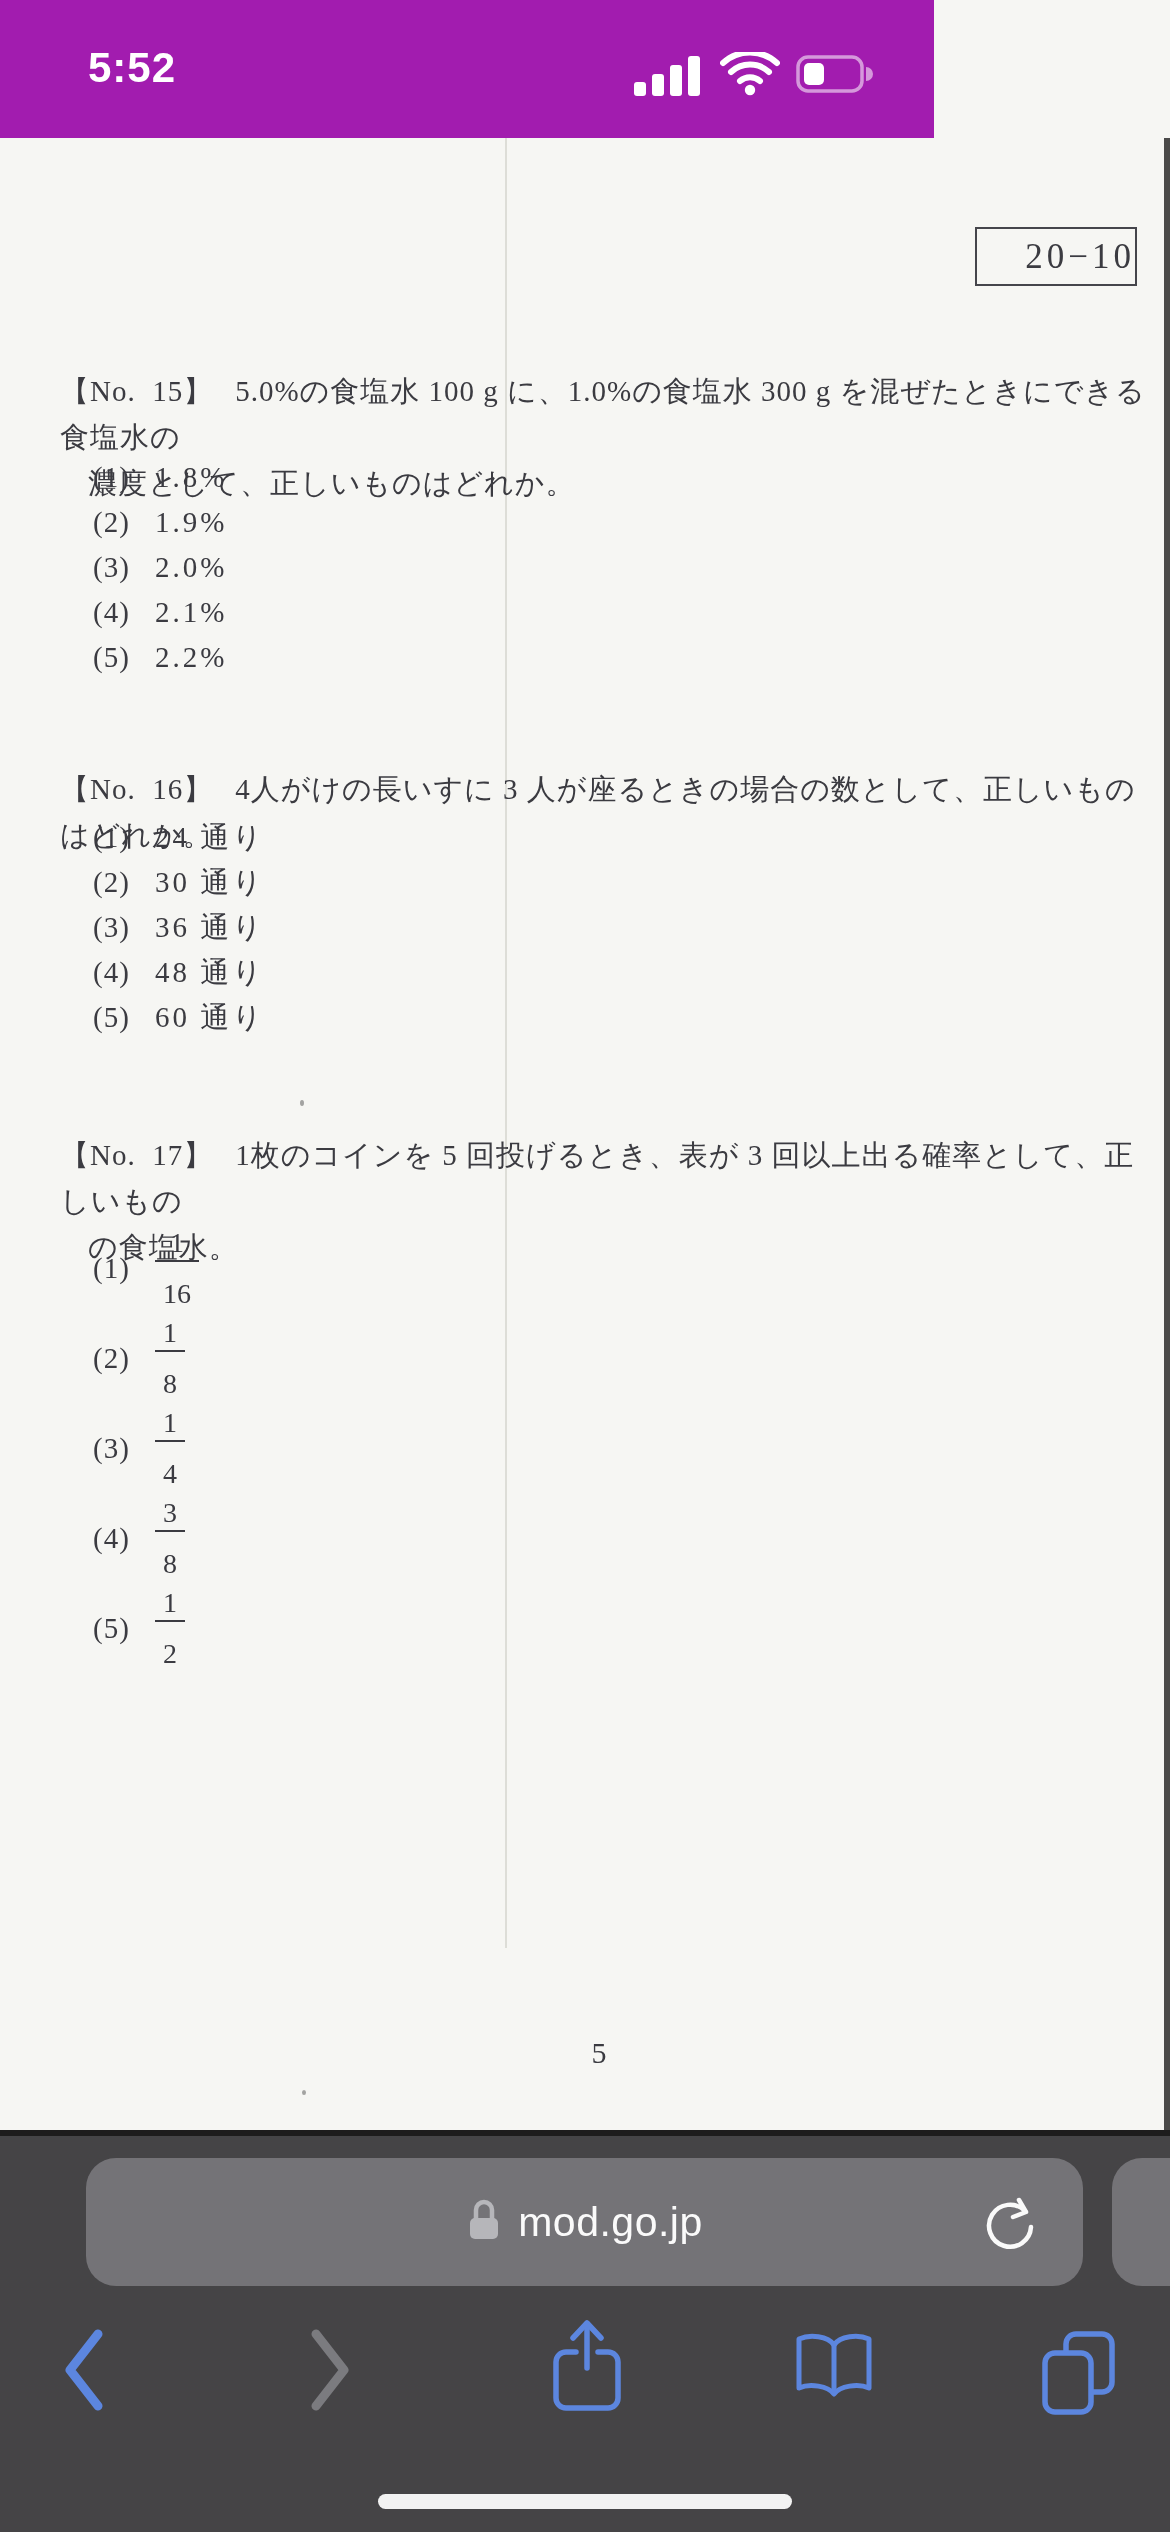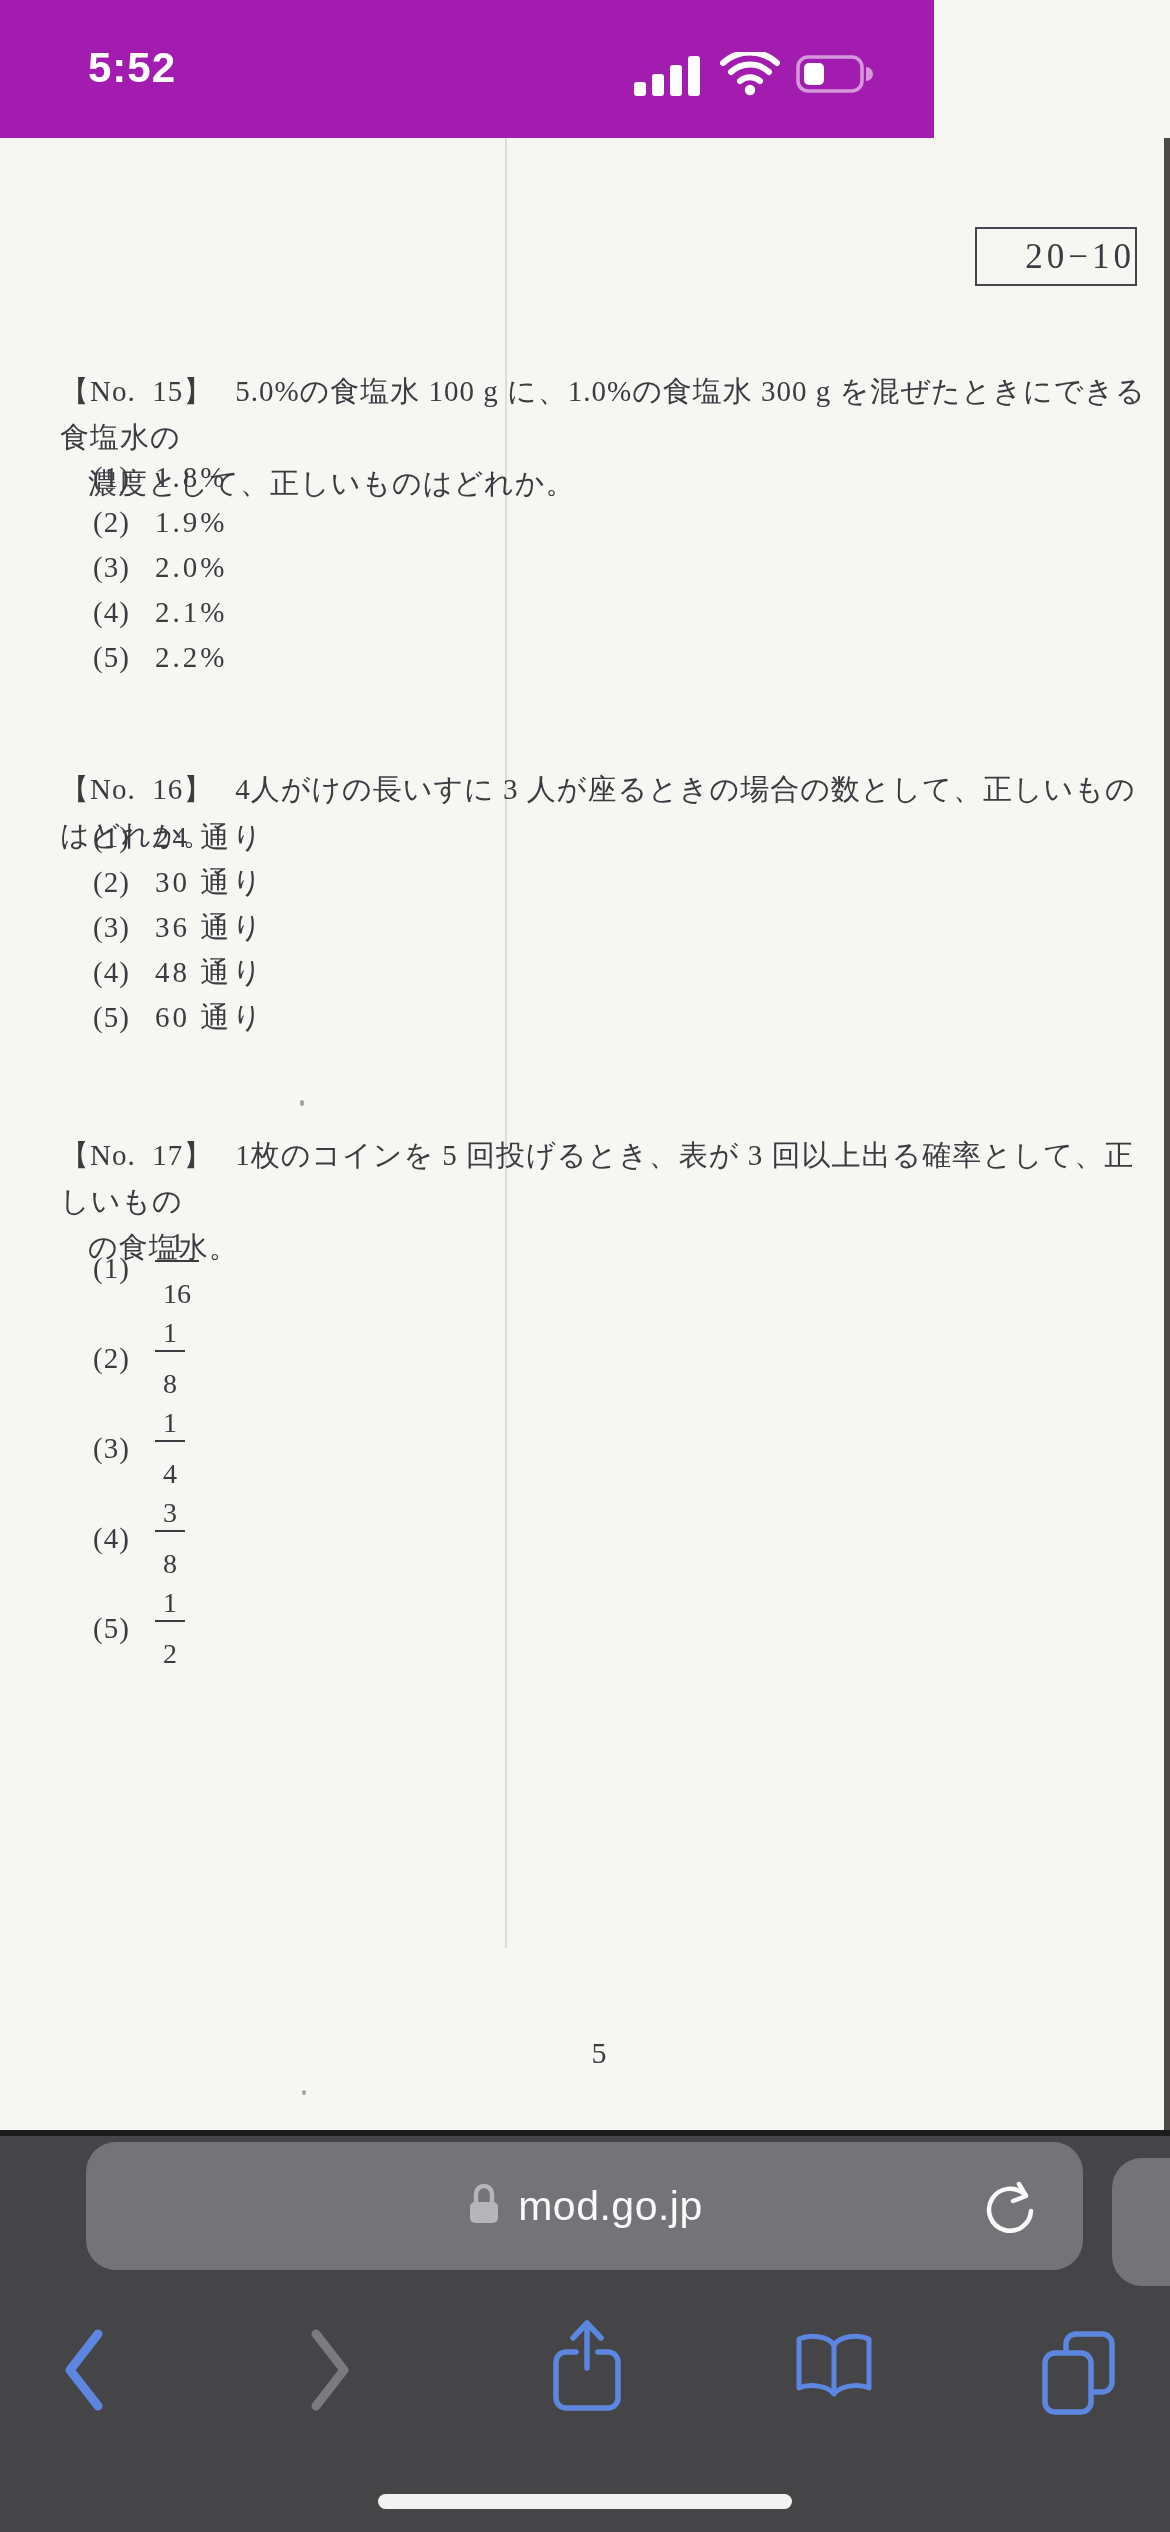--- a/index.html
+++ b/index.html
@@ -38,21 +38,21 @@
   .frac{display:inline-block;text-align:center;font-size:28px;line-height:1.12;}
   .frac .num{display:block;padding:0 8px 2px;}
   .frac .den{display:block;border-top:2px solid #3b3b41;padding:16px 8px 0;}
 
   .page-num{position:absolute;left:559px;top:2036px;width:80px;text-align:center;
             font-size:30px;color:#3b3b41;}
 
   
   .bottom{position:absolute;left:0;top:2130px;width:1170px;height:402px;background:#454446;}
   .page-bottom-edge{position:absolute;left:0;top:0;width:1170px;height:6px;background:#1d1c1c;}
-  .url-pill{position:absolute;left:86px;top:12px;width:997px;height:128px;border-radius:30px;
+  .url-pill{position:absolute;left:86px;top:28px;width:997px;height:128px;border-radius:30px;
             background:#747377;display:flex;align-items:center;justify-content:center;gap:16px;}
   .url-text{color:#fafafa;font:400 41px "Liberation Sans",sans-serif;letter-spacing:0.5px;}
   .reload{position:absolute;right:46px;top:36px;}
   .side-pill{position:absolute;left:1112px;top:28px;width:100px;height:128px;border-radius:30px;
              background:#747377;}
   .navbtn{position:absolute;background:none;border:none;padding:0;cursor:pointer;}
   #btn-back{left:60px;top:198px;}
   #btn-fwd{left:306px;top:198px;}
   #btn-share{left:548px;top:188px;}
   #btn-book{left:793px;top:200px;}

